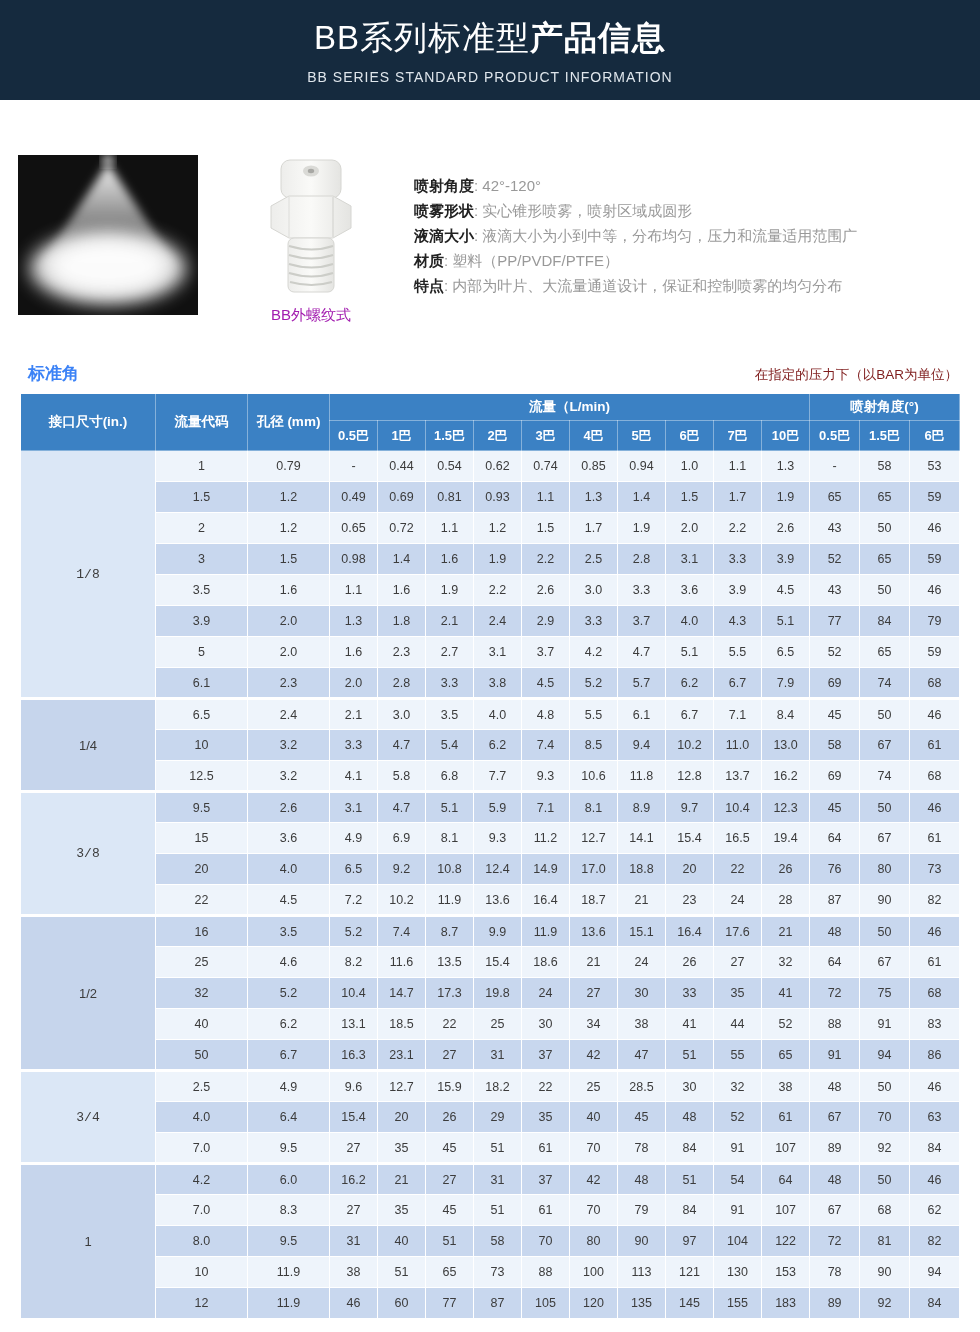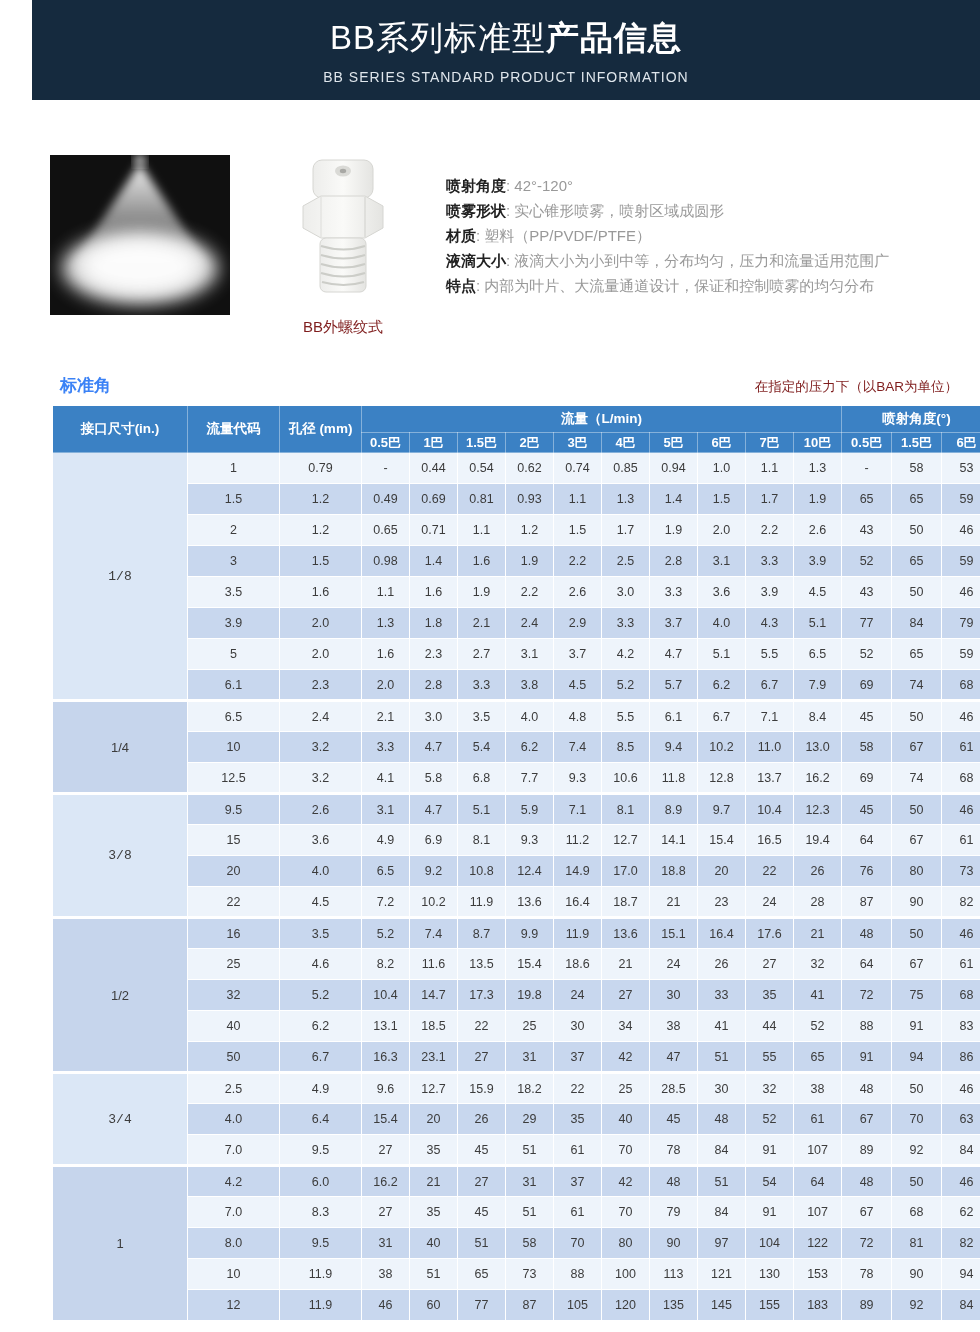--- a/index.html
+++ b/index.html
@@ -1,45 +1,45 @@
 <!DOCTYPE html>
 <html><head>
 <meta charset="utf-8">
 <style>
   * { margin:0; padding:0; box-sizing:border-box; }
   html,body { background:#fff; width:980px; font-family:"Liberation Sans","DejaVu Sans",sans-serif; }
-  .page { width:980px; height:1332px; position:relative; background:#fff; overflow:hidden;padding-left:32px; }
+  .page { width:980px; height:1332px; position:relative; background:#fff; overflow:hidden; }
 
   
   .top-band { height:100px; background:#152a3e; display:flex; flex-direction:column; align-items:center; justify-content:center; }
   .top-title { color:#fff; font-size:33px; letter-spacing:1px; }
   .top-title .bold { font-weight:bold; }
   .top-sub { color:#dfe6ec; font-size:14px; letter-spacing:1px; margin-top:8px; }
 
   
   .product-row { display:flex; padding:55px 20px 0 18px; }
   .spray-img { width:180px; height:160px; background:#111; position:relative; flex:0 0 auto; }
   .nozzle-block { margin-left:58px; width:110px; flex:0 0 auto; text-align:center; margin-top:3px; }
-  .nozzle-caption { margin-top:16px; font-size:15px; color:#7f1d1d; }
+  .nozzle-caption { margin-top:4px; font-size:15px; color:#a21caf; }
   .specs { margin-left:48px; padding-top:18px; flex:1; }
   .spec-line { font-size:15px; line-height:25px; color:#999; }
   .spec-line b { color:#222; font-weight:bold; }
 
   
   .section-row { display:flex; justify-content:space-between; align-items:baseline; margin:37px 22px 8px 28px; }
   .section-title { color:#3b82f6; font-size:17px; font-weight:bold; }
   .section-note { color:#7f1d1d; font-size:13.5px; }
 
   
   .tbl-wrap { margin:0 20px; }
   table { width:940px; border-collapse:collapse; table-layout:fixed; }
   thead th { background:#3b81c4; color:#fff; font-weight:600; font-size:13px;
              border:1px solid rgba(255,255,255,.38); text-align:center; }
   thead tr.tier1 th { height:27px; font-size:13.5px; }
-  thead tr.tier2 th { height:20px; }
+  thead tr.tier2 th { height:30px; }
   tbody td { text-align:center; font-size:12.5px; color:#3c3c3c; height:31px;
              border:1px solid #fff; }
   tr.row-light td { background:#eef4fb; }
   tr.row-dark  td { background:#c8d7ee; }
   td.group-cell { font-size:13px; }
   td.group-cell.g-light { background:#dbe7f6;font-family:Liberation Mono, monospace; }
   td.group-cell.g-dark  { background:#c6d5ec; }
   tr.group-start td { border-top:3px solid #fff; }
 </style>
 </head>
@@ -100,22 +100,22 @@
         <path d="M28,106 q23,7 44,0" stroke="#cccdc8" stroke-width="2" fill="none"></path>
         <path d="M28,115 q23,7 44,0" stroke="#cccdc8" stroke-width="2" fill="none"></path>
         <path d="M29,124 q22,6 42,0" stroke="#cccdc8" stroke-width="2" fill="none"></path>
       </svg>
       <div class="nozzle-caption">BB外螺纹式</div>
     </div>
 
     <div class="specs">
       <div class="spec-line"><b>喷射角度</b>: <span>42°-120°</span></div>
       <div class="spec-line"><b>喷雾形状</b>: <span>实心锥形喷雾，喷射区域成圆形</span></div>
+      <div class="spec-line"><b>液滴大小</b>: <span>液滴大小为小到中等，分布均匀，压力和流量适用范围广</span></div>
       <div class="spec-line"><b>材质</b>: <span>塑料（PP/PVDF/PTFE）</span></div>
-      <div class="spec-line"><b>液滴大小</b>: <span>液滴大小为小到中等，分布均匀，压力和流量适用范围广</span></div>
       <div class="spec-line"><b>特点</b>: <span>内部为叶片、大流量通道设计，保证和控制喷雾的均匀分布</span></div>
     </div>
   </div>
 
   <div class="section-row">
     <span class="section-title">标准角</span>
     <span class="section-note">在指定的压力下（以BAR为单位）</span>
   </div>
 
   <div class="tbl-wrap">
@@ -195,21 +195,21 @@
             <td>1.7</td>
             <td>1.9</td>
             <td>65</td>
             <td>65</td>
             <td>59</td>
           </tr>
           <tr class="row-light">
             <td>2</td>
             <td>1.2</td>
             <td>0.65</td>
-            <td>0.71</td>
+            <td>0.72</td>
             <td>1.1</td>
             <td>1.2</td>
             <td>1.5</td>
             <td>1.7</td>
             <td>1.9</td>
             <td>2.0</td>
             <td>2.2</td>
             <td>2.6</td>
             <td>43</td>
             <td>50</td>

